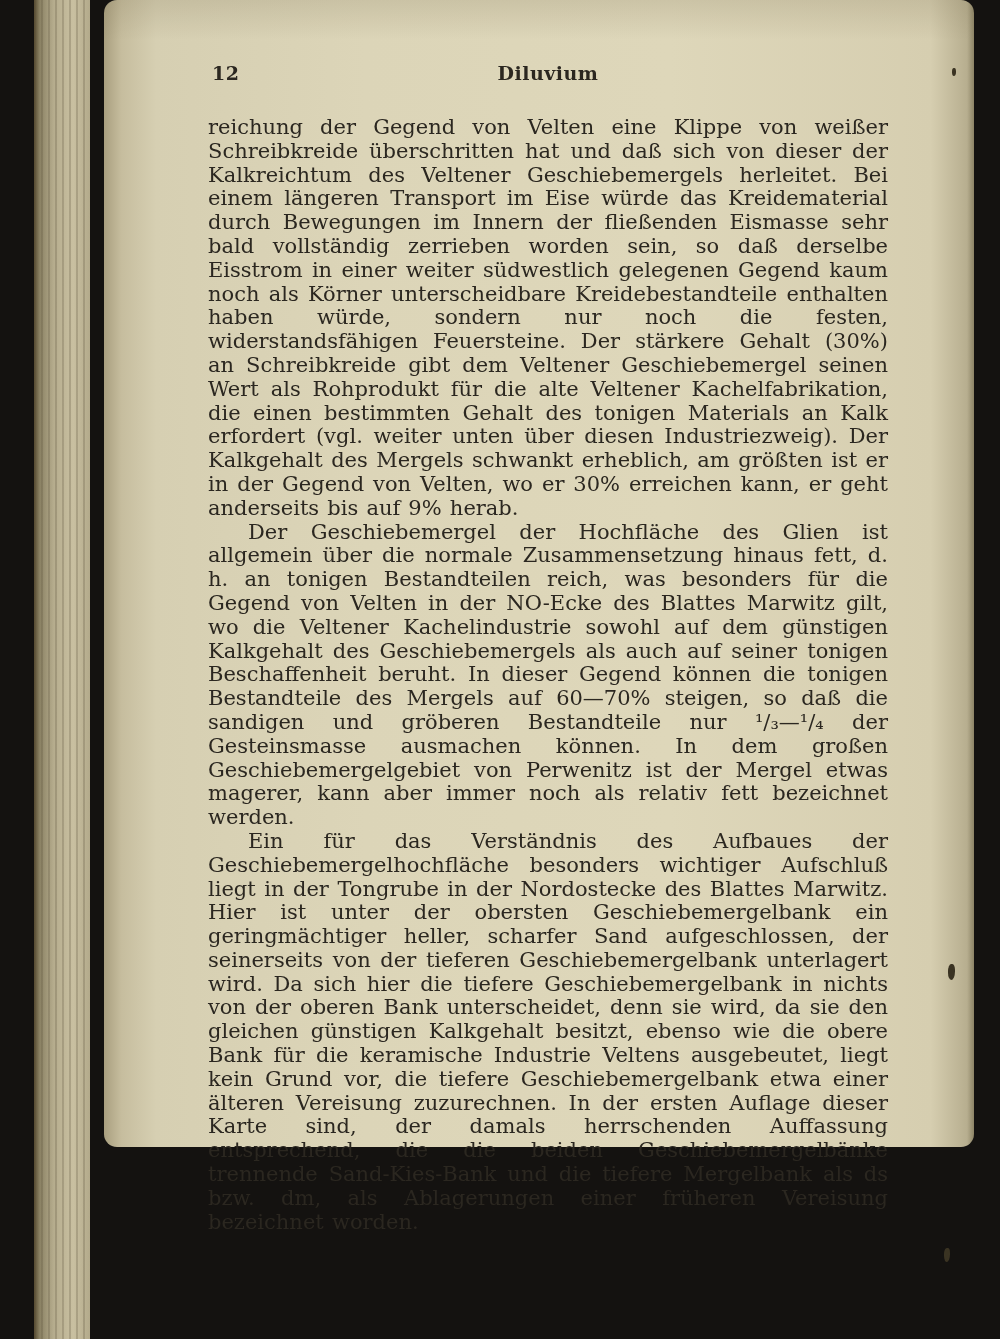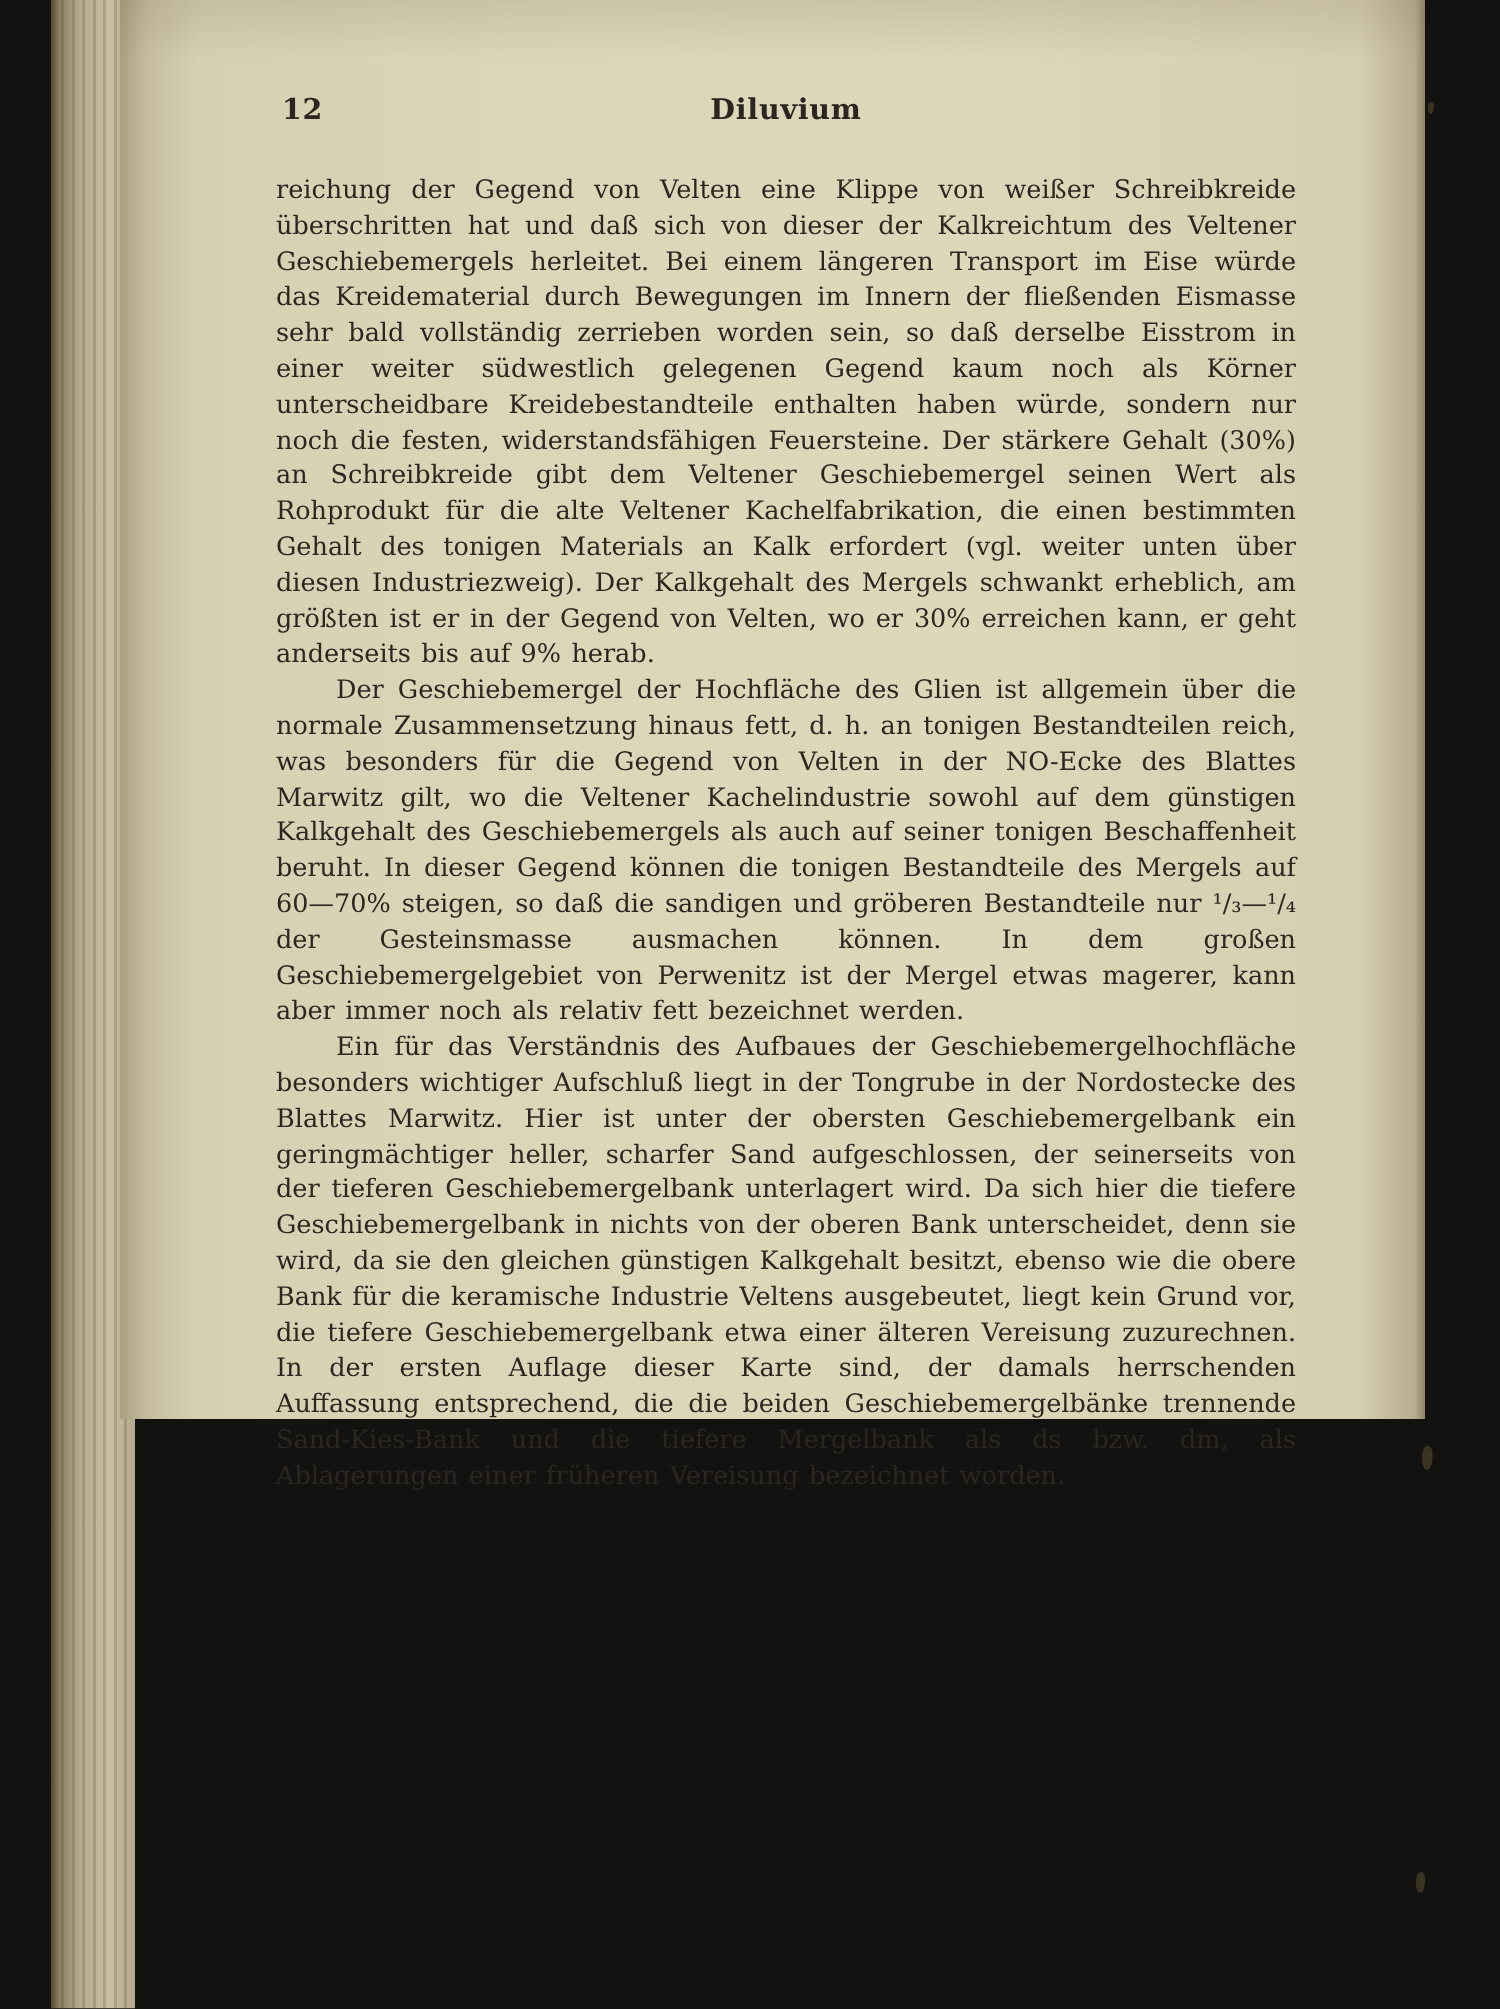--- a/index.html
+++ b/index.html
@@ -25,49 +25,50 @@
     height: 100%;
     background:
       repeating-linear-gradient(to right,
         rgba(90,80,58,0.25) 0 2px,
         rgba(0,0,0,0) 2px 7px),
       linear-gradient(to right,
         #55492f 0%, #8a8163 10%, #b5ac8d 35%, #c9c0a1 70%, #b3aa8b 100%);
   }
   .page {
     position: absolute;
-    left: 80px;
+    left: 104px;
     top: 0;
     width: 870px;
-    height: 946px;
+    height: 1147px;
     background:
       linear-gradient(to bottom, rgba(120,108,78,0.18) 0, rgba(0,0,0,0) 40px),
       linear-gradient(to right,
         #a99f7f 0%, #c6bd9e 2%, #d6cfb2 6%,
         #dcd5b8 30%, #ded7ba 65%,
         #d6ceb0 95%, #b7ae8f 99.2%, #8d8466 100%);
+    border-radius: 13px;
   }
   .content {
     position: absolute;
     left: 104px;
     top: 62px;
     width: 680px;
   }
   .page-header {
     position: relative;
     height: 26px;
     margin-bottom: 28px;
     font-size: 19px;
     font-weight: bold;
     color: #2b2720;
   }
   .page-number { position: absolute; left: 4px; top: 0; letter-spacing: 0.5px; }
   .running-title { position: absolute; left: 0; right: 0; top: 0; text-align: center; letter-spacing: 0.5px; }
   .text-block p {
-    font-size: 17px;
+    font-size: 21px;
     line-height: 23.8px;
     text-align: justify;
     color: #2b2720;
     text-indent: 40px;
     word-spacing: 1.5px;
   }
   .text-block p.no-indent { text-indent: 0; }
   
   .speck {
     position: absolute;

